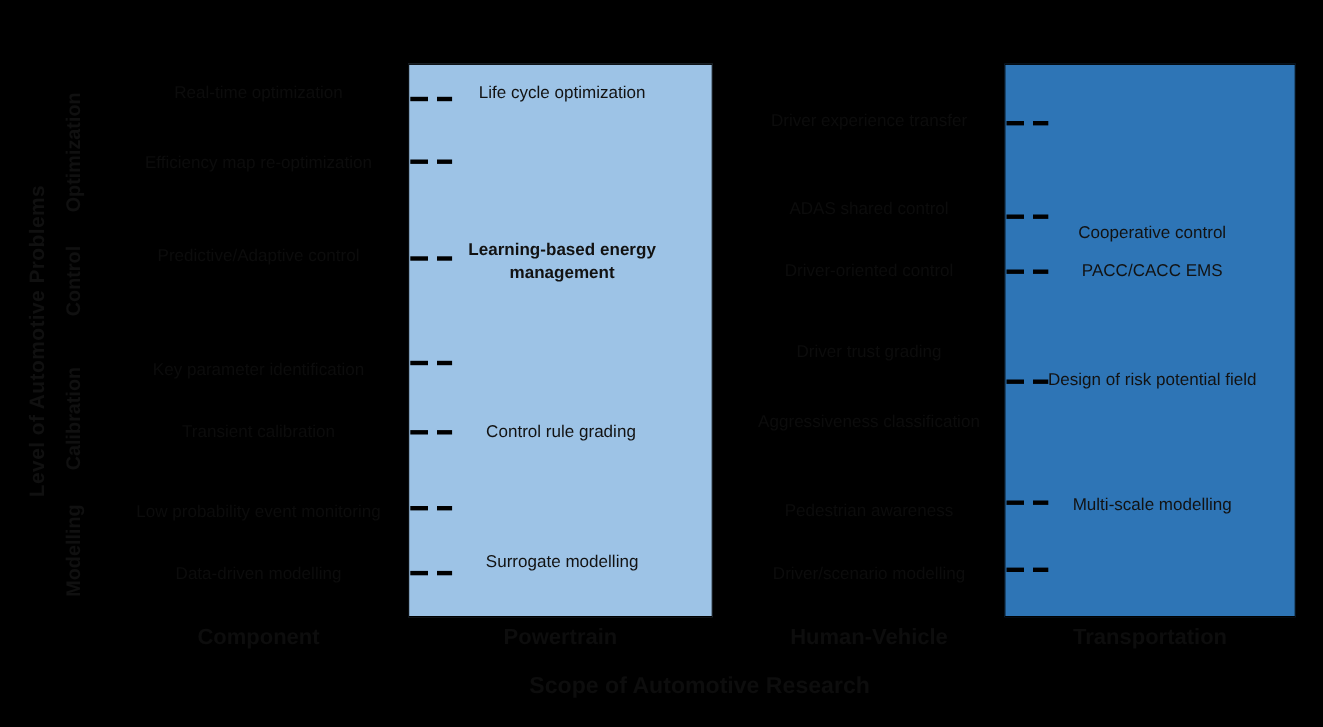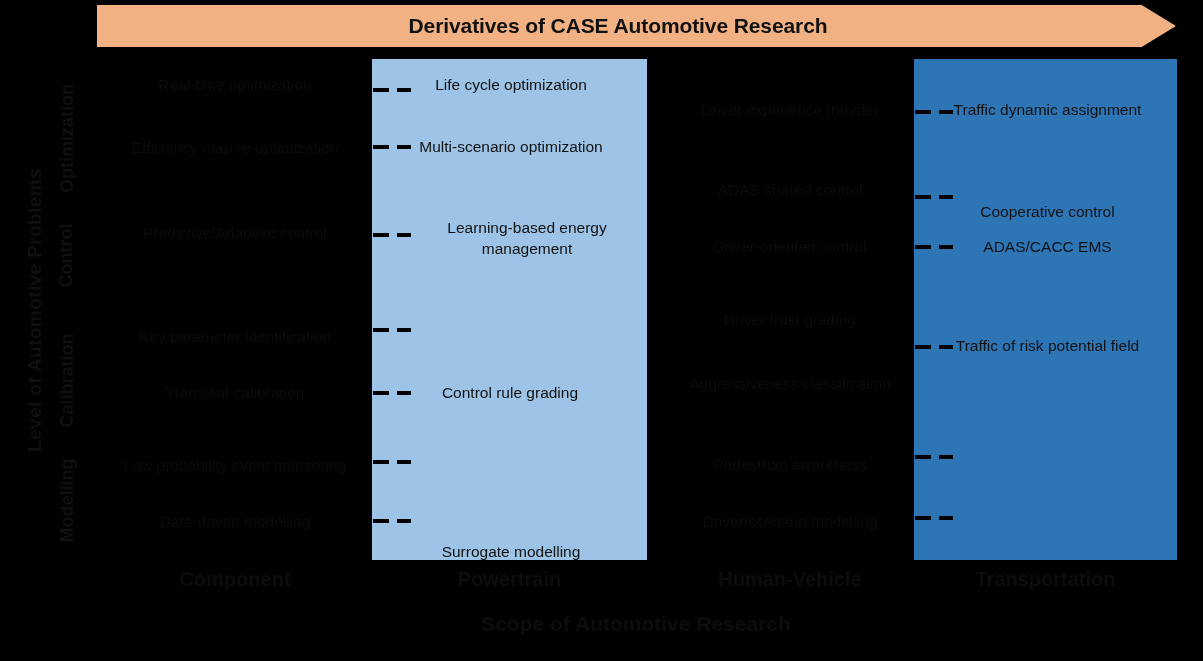--- a/index.html
+++ b/index.html
@@ -145,24 +145,20 @@
       transparent 16px, transparent 24px,
       #000000 24px, #000000 38px
     );
   }
 </style>
 </head>
 <body>
 
 <div id="root">
 
-  <div class="title-banner">
-    <div class="shape"></div>
-    <div class="label">Derivatives of CASE Automotive Research</div>
-  </div>
 
   <div class="axis-outer">
     <span>Level of Automotive Problems</span>
   </div>
 
   <div class="axis-level" style="top:58px;height:160px;">
     <span>Optimization</span>
   </div>
   <div class="axis-level" style="top:190px;height:130px;">
     <span>Control</span>
@@ -186,44 +182,43 @@
 
   <div class="col light" style="left:371px;width:277px;"></div>
   <div class="tick" style="left:373px;top:90px;"></div>
   <div class="tick" style="left:373px;top:147px;"></div>
   <div class="tick" style="left:373px;top:235px;"></div>
   <div class="tick" style="left:373px;top:330px;"></div>
   <div class="tick" style="left:373px;top:393px;"></div>
   <div class="tick" style="left:373px;top:462px;"></div>
   <div class="tick" style="left:373px;top:521px;"></div>
   <div class="item onbox" style="left:380px;width:262px;top:85px;">Life cycle optimization</div>
-  <div class="item onbox" style="left:380px;width:262px;top:147px;">Multi-scenario optimization</div>
-  <div class="item onbox" style="left:396px;width:210px;margin-left:26px;top:238px;">Learning-based energy management</div>
+  <div class="item onbox" style="left:380px;width:210px;margin-left:26px;top:238px;font-weight:bold;">Learning-based energy management</div>
   <div class="item onbox" style="left:380px;width:200px;margin-left:30px;top:393px;">Control rule grading</div>
-  <div class="item onbox" style="left:380px;width:210px;margin-left:26px;top:552px;">Surrogate modelling</div>
+  <div class="item onbox" style="left:380px;width:210px;margin-left:26px;top:511px;">Surrogate modelling</div>
   <div class="col-header" style="left:371px;width:277px;">Powertrain</div>
 
   <div class="col plain" style="left:665px;width:250px;"></div>
   <div class="item offbox" style="left:665px;width:250px;top:110px;">Driver experience transfer</div>
   <div class="item offbox" style="left:665px;width:250px;top:190px;">ADAS shared control</div>
   <div class="item offbox" style="left:665px;width:250px;top:247px;">Driver-oriented control</div>
   <div class="item offbox" style="left:665px;width:250px;top:320px;">Driver trust grading</div>
   <div class="item offbox" style="left:665px;width:250px;top:384px;">Aggressiveness classification</div>
   <div class="item offbox" style="left:665px;width:250px;top:465px;">Pedestrian awareness</div>
   <div class="item offbox" style="left:665px;width:250px;top:522px;">Driver/scenario modelling</div>
   <div class="col-header" style="left:665px;width:250px;">Human-Vehicle</div>
 
   <div class="col dark" style="left:913px;width:265px;"></div>
   <div class="tick" style="left:915px;top:112px;"></div>
   <div class="tick" style="left:915px;top:197px;"></div>
   <div class="tick" style="left:915px;top:247px;"></div>
   <div class="tick" style="left:915px;top:347px;"></div>
   <div class="tick" style="left:915px;top:457px;"></div>
   <div class="tick" style="left:915px;top:518px;"></div>
-  <div class="item onbox" style="left:925px;width:245px;top:110px;">Traffic dynamic assignment</div>
   <div class="item onbox" style="left:925px;width:245px;top:196px;margin-top:16px;">Cooperative control</div>
-  <div class="item onbox" style="left:925px;width:245px;top:247px;">ADAS/CACC EMS</div>
-  <div class="item onbox" style="left:925px;width:245px;top:346px;">Traffic of risk potential field</div>
+  <div class="item onbox" style="left:925px;width:245px;top:247px;">PACC/CACC EMS</div>
+  <div class="item onbox" style="left:925px;width:245px;top:346px;">Design of risk potential field</div>
+  <div class="item onbox" style="left:925px;width:245px;top:459px;">Multi-scale modelling</div>
   <div class="col-header" style="left:913px;width:265px;">Transportation</div>
 
   <div class="axis-bottom">Scope of Automotive Research</div>
 
 </div>
 
 </body></html>

